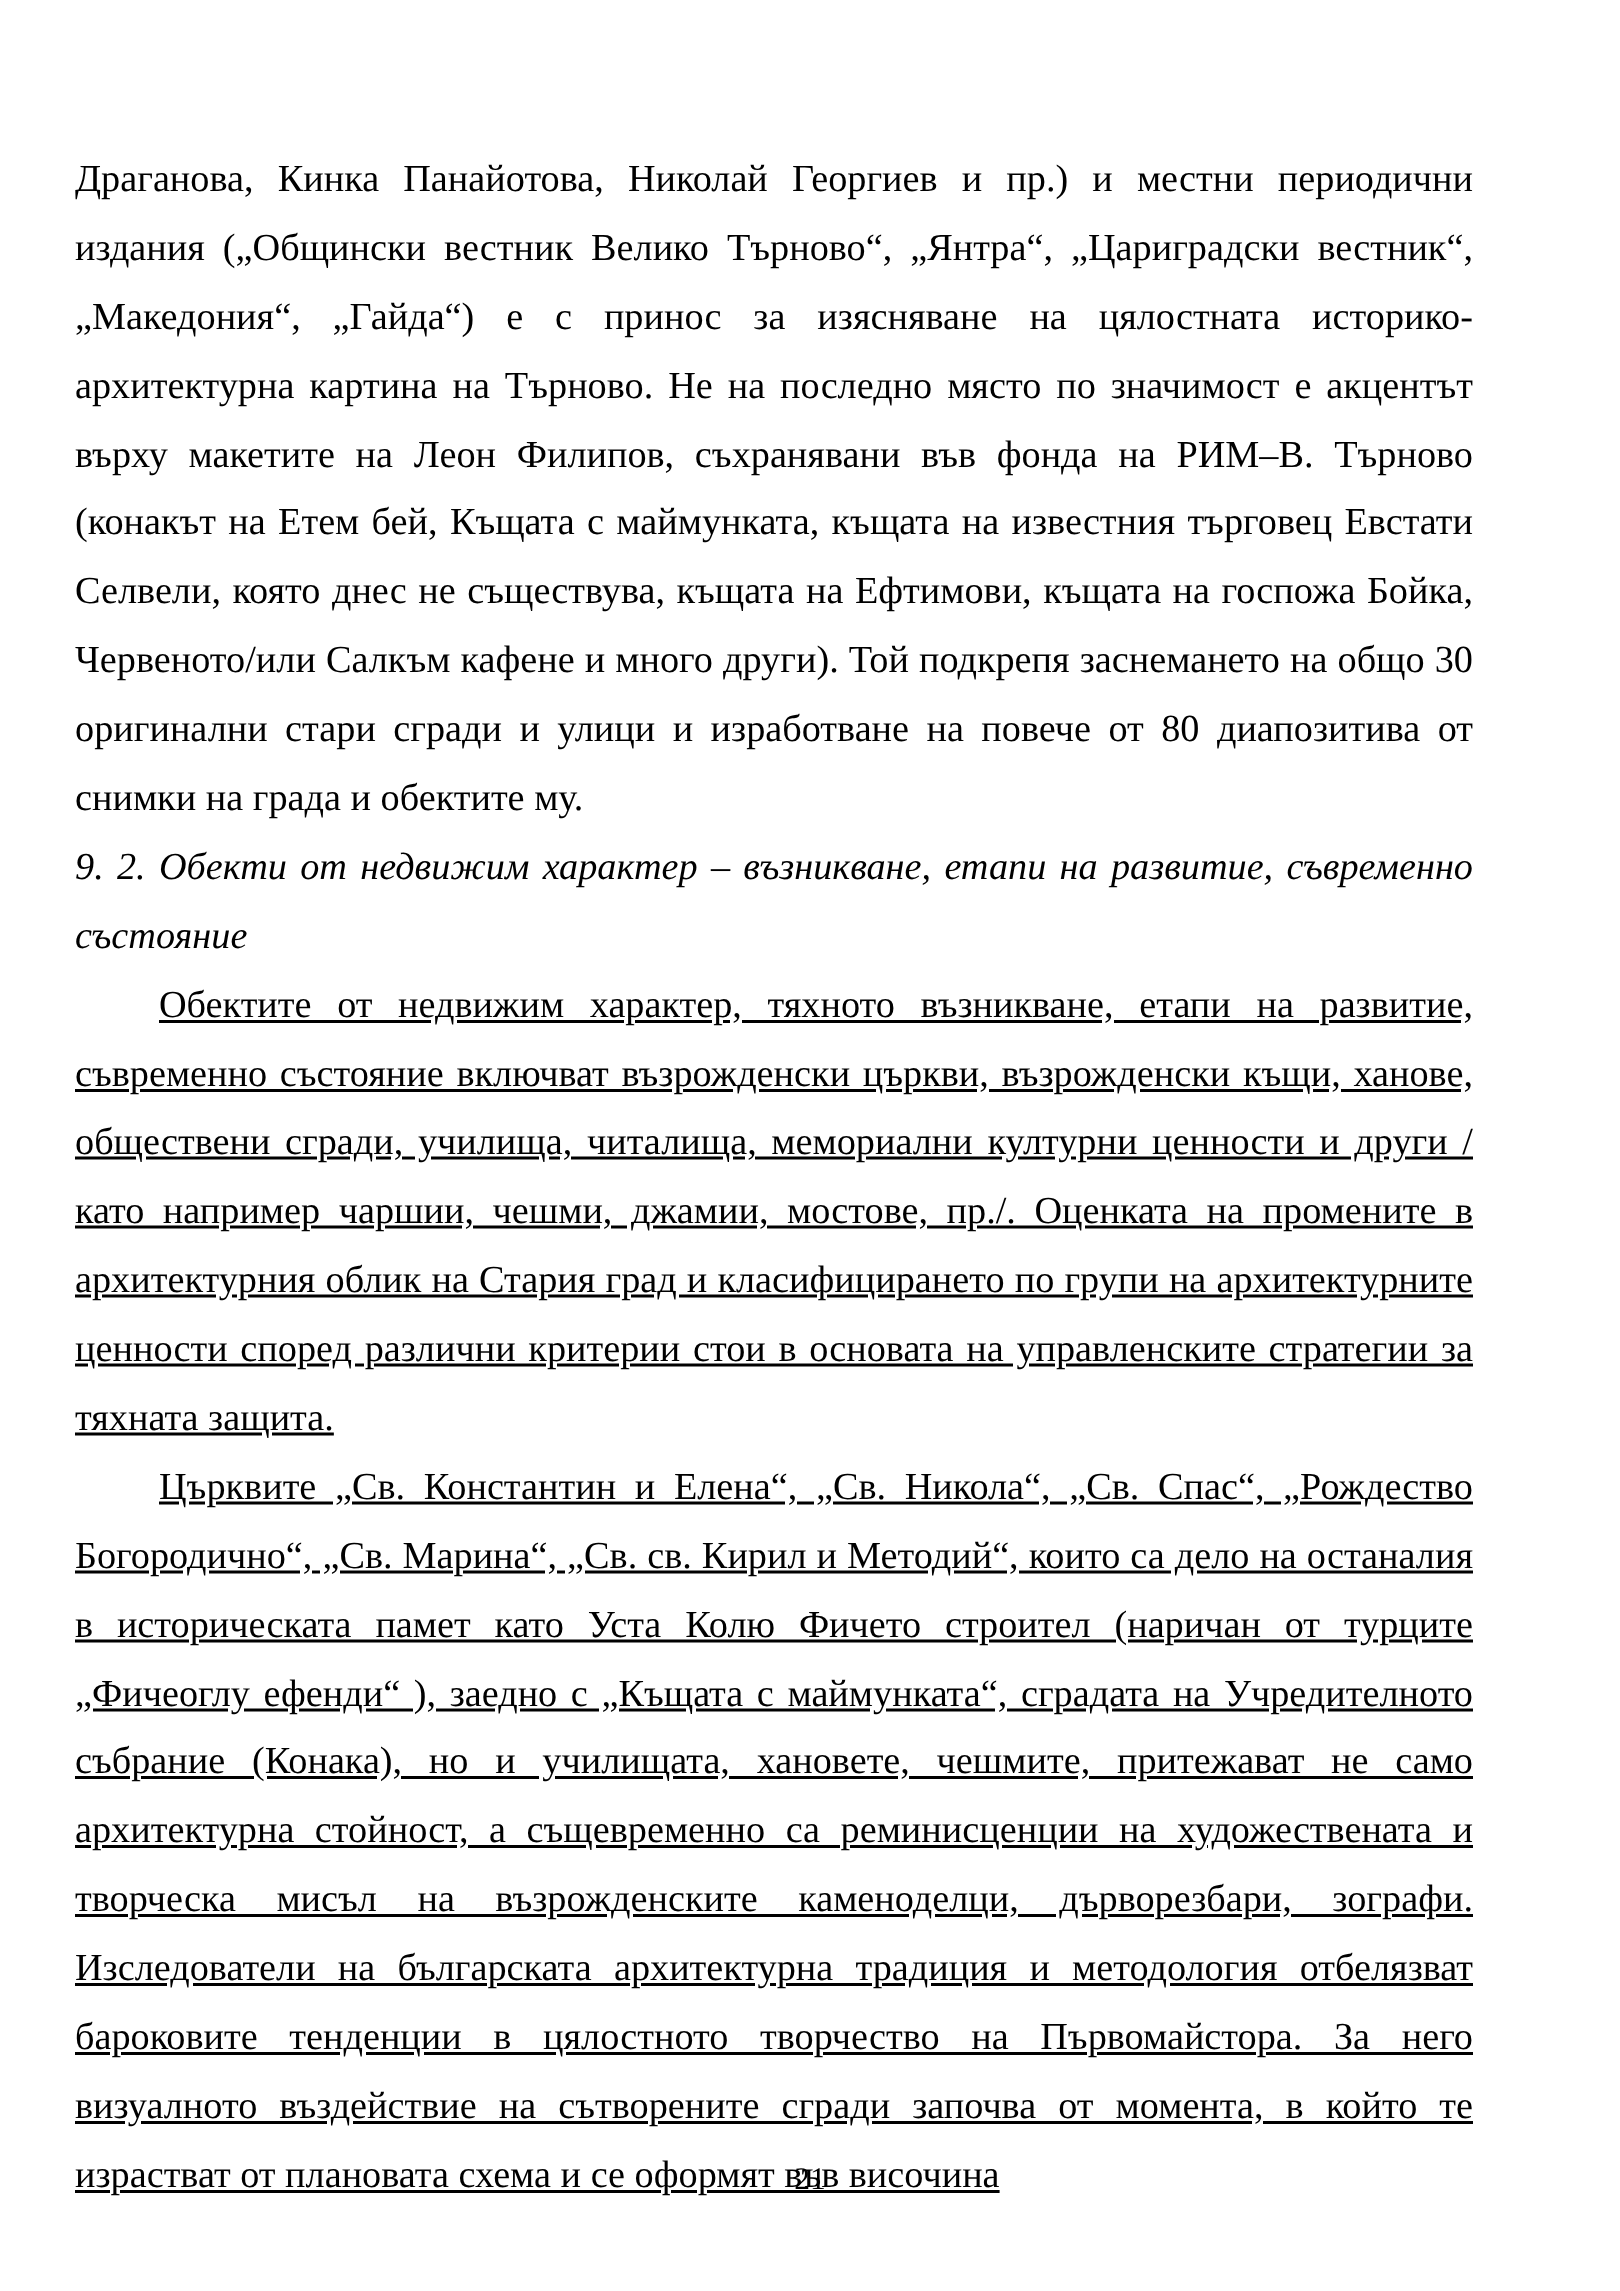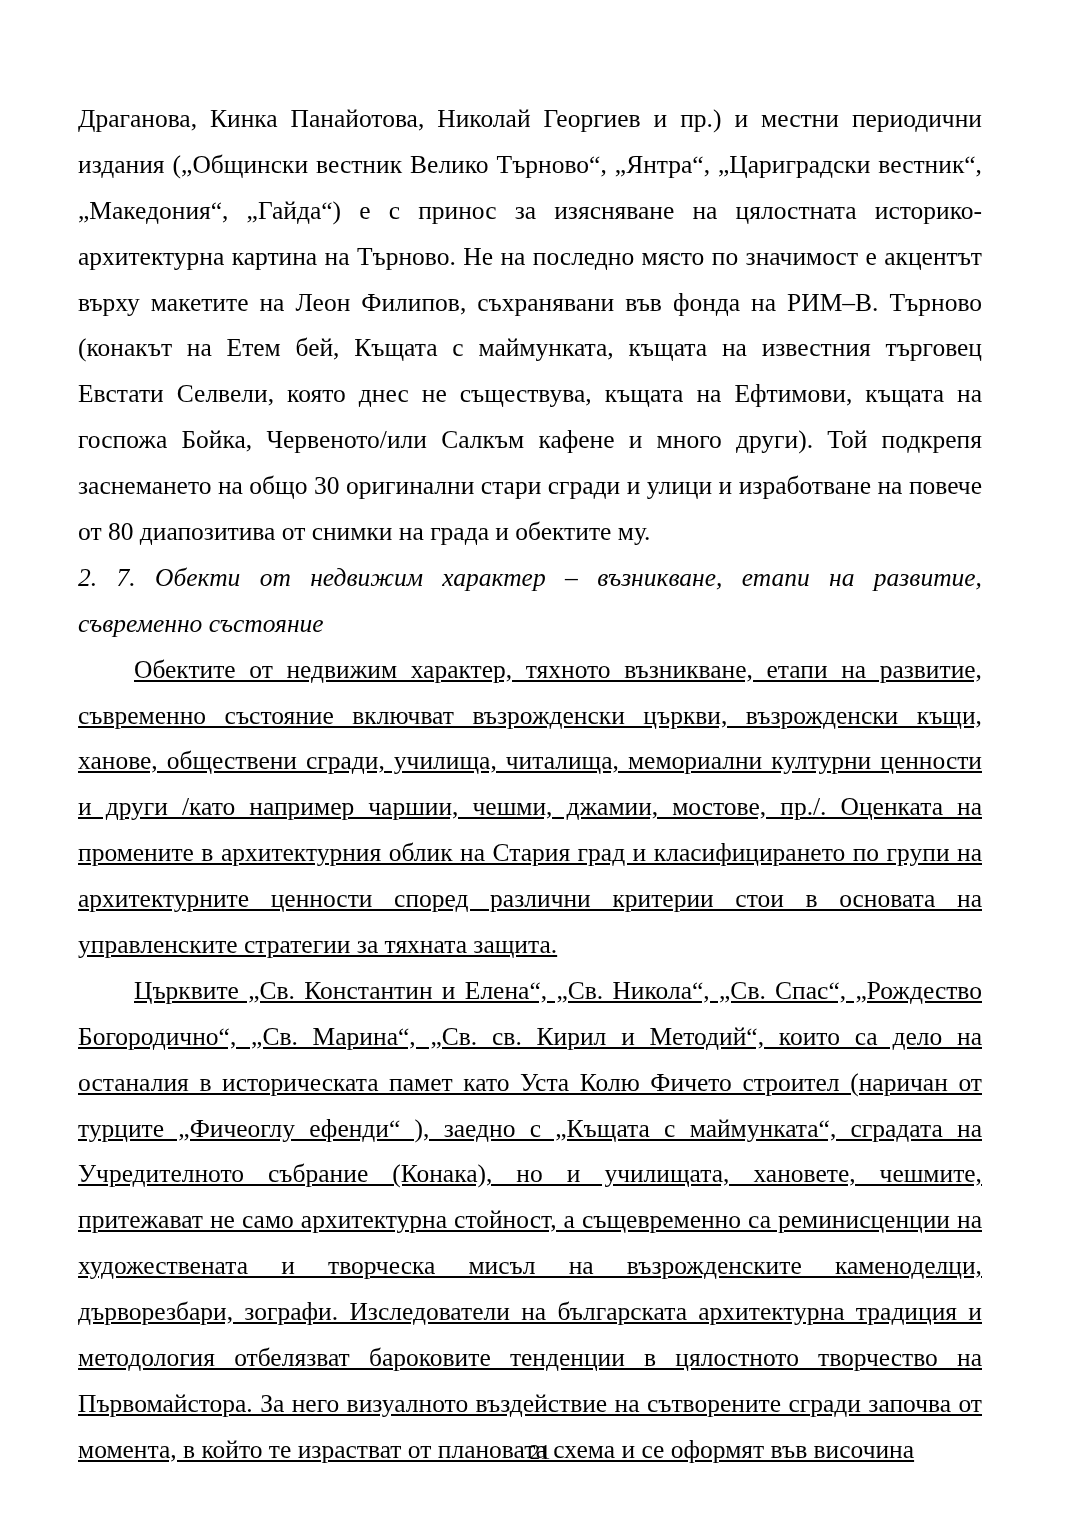--- a/index.html
+++ b/index.html
@@ -12,21 +12,21 @@
     height: 1527px;
     font-family: "Liberation Serif", "DejaVu Serif", serif;
     color: #000000;
     position: relative;
     overflow: hidden;
   }
   .page {
     box-sizing: border-box;
     width: 1080px;
     height: 1527px;
-    padding: 96px 98px 0 78px;
+    padding: 96px 98px 0 50px;
     position: relative;
   }
   .doc-body {
     font-size: 25.5px;
     line-height: 1.80;
     text-align: justify;
     text-justify: inter-word;
   }
   .para {
     margin: 0;
@@ -55,18 +55,18 @@
     font-size: 21px;
     font-family: "Liberation Serif", "DejaVu Serif", serif;
   }
 </style>
 </head>
 <body>
 
 <div class="page">
   <div class="doc-body">
     <p class="para para-continued">Драганова, Кинка Панайотова, Николай Георгиев и пр.) и местни периодични издания („Общински вестник Велико Търново“, „Янтра“, „Цариградски вестник“, „Македония“, „Гайда“) е с принос за изясняване на цялостната историко-архитектурна картина на Търново. Не на последно място по значимост е  акцентът върху макетите на Леон Филипов, съхранявани във фонда на РИМ–В. Търново (конакът на Етем бей, Къщата с маймунката, къщата на известния търговец Евстати Селвели, която днес не съществува, къщата на Ефтимови, къщата на госпожа Бойка, Червеното/или Салкъм кафене и много други). Той подкрепя заснемането на общо 30 оригинални стари сгради и улици и изработване на повече от 80 диапозитива от снимки на града и обектите му.</p>
-    <p class="heading-italic">2. 7.  Обекти от недвижим характер – възникване, етапи на развитие, съвременно състояние</p>
+    <p class="heading-italic">9. 2.  Обекти от недвижим характер – възникване, етапи на развитие, съвременно състояние</p>
     <p class="para para-indent">Обектите от недвижим характер, тяхното възникване, етапи на развитие, съвременно състояние включват възрожденски църкви, възрожденски къщи, ханове, обществени сгради, училища, читалища, мемориални културни ценности и други /като например чаршии, чешми, джамии, мостове, пр./. Оценката на промените в архитектурния облик на Стария град и класифицирането по групи на архитектурните ценности според различни критерии стои в основата на управленските стратегии за тяхната защита.</p>
     <p class="para para-indent">Църквите „Св. Константин и Елена“, „Св. Никола“, „Св. Спас“, „Рождество Богородично“, „Св. Марина“, „Св. св. Кирил и Методий“, които са дело на останалия в историческата памет като Уста Колю Фичето строител (наричан от турците „Фичеоглу ефенди“ ), заедно с „Къщата с маймунката“, сградата на Учредителното събрание (Конака), но и училищата, хановете, чешмите, притежават не само архитектурна стойност, а същевременно са реминисценции на художествената и творческа мисъл на възрожденските каменоделци, дърворезбари, зографи. Изследователи на българската архитектурна традиция и методология отбелязват бароковите тенденции в цялостното творчество на Първомайстора. За него визуалното въздействие на сътворените сгради започва от момента, в който те израстват от плановата схема и се оформят във височина</p>
   </div>
   <div class="page-number">21</div>
 </div>
 
 </body></html>

